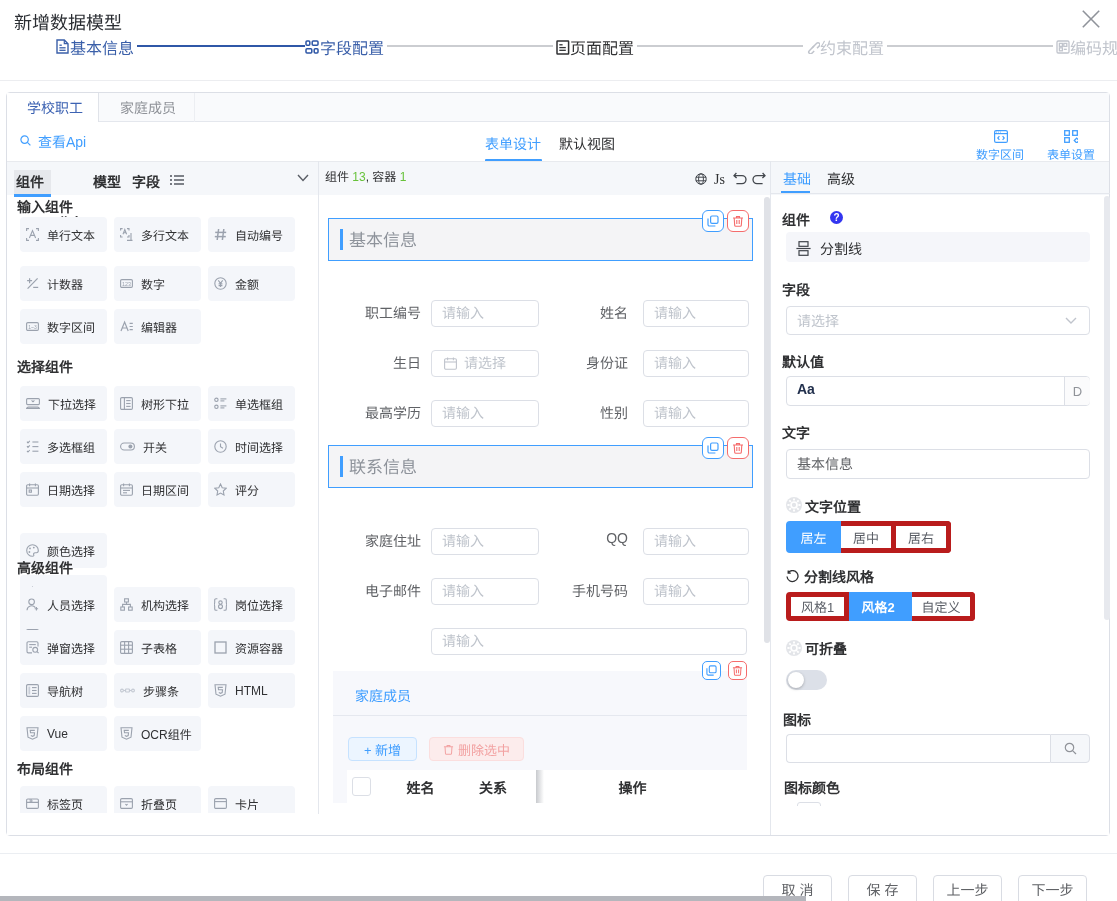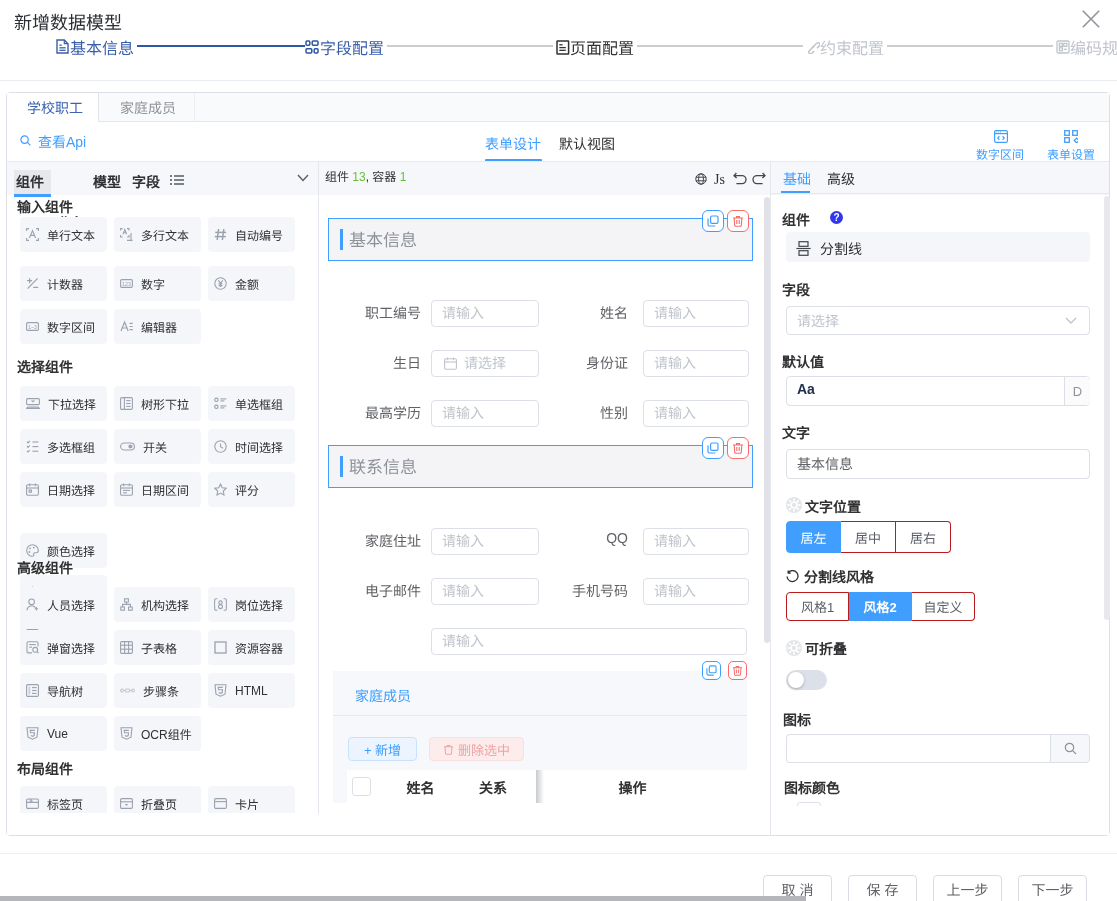--- a/index.html
+++ b/index.html
@@ -12,21 +12,21 @@
 .cbtn{width:87px;height:35px;background:#f4f6fa;border-radius:4px;display:flex;align-items:center;
   padding-left:6px;gap:8px;font-size:12px;color:#303133;box-sizing:border-box;flex:none;}
 .sect{position:absolute;left:17px;font-size:14px;font-weight:700;color:#303133;}
 
 .flabel{position:absolute;width:100px;text-align:right;font-size:14px;color:#606266;}
 .finp{position:absolute;height:27px;box-sizing:border-box;border:1px solid #dcdfe6;border-radius:4px;
   background:#fff;font-size:14px;color:#bfc4cc;line-height:25px;padding-left:10px;}
 
 .plbl{position:absolute;font-size:14px;font-weight:700;color:#303133;}
 .pbox{position:absolute;left:786px;width:304px;box-sizing:border-box;border-radius:4px;}
-.rcell{height:29px;box-sizing:border-box;border:1px solid #b91c1c;display:flex;align-items:center;
+.rcell{height:29px;box-sizing:border-box;border:5px solid #b91c1c;display:flex;align-items:center;
   justify-content:center;font-size:13px;color:#5a5e66;background:#fff;flex:none;}
 .dupbtn{position:absolute;box-sizing:border-box;background:#fff;border-radius:6px;display:flex;
   align-items:center;justify-content:center;}
 </style>
 </head>
 <body>
 
 <div class="abs" style="left:14px;top:8px;font-size:18px;color:#2b2e33;font-family:Liberation Mono, monospace;">新增数据模型</div>
 <div class="abs" style="left:1082px;top:10px;">
     <svg width="18" height="18" viewBox="0 0 18 18">

